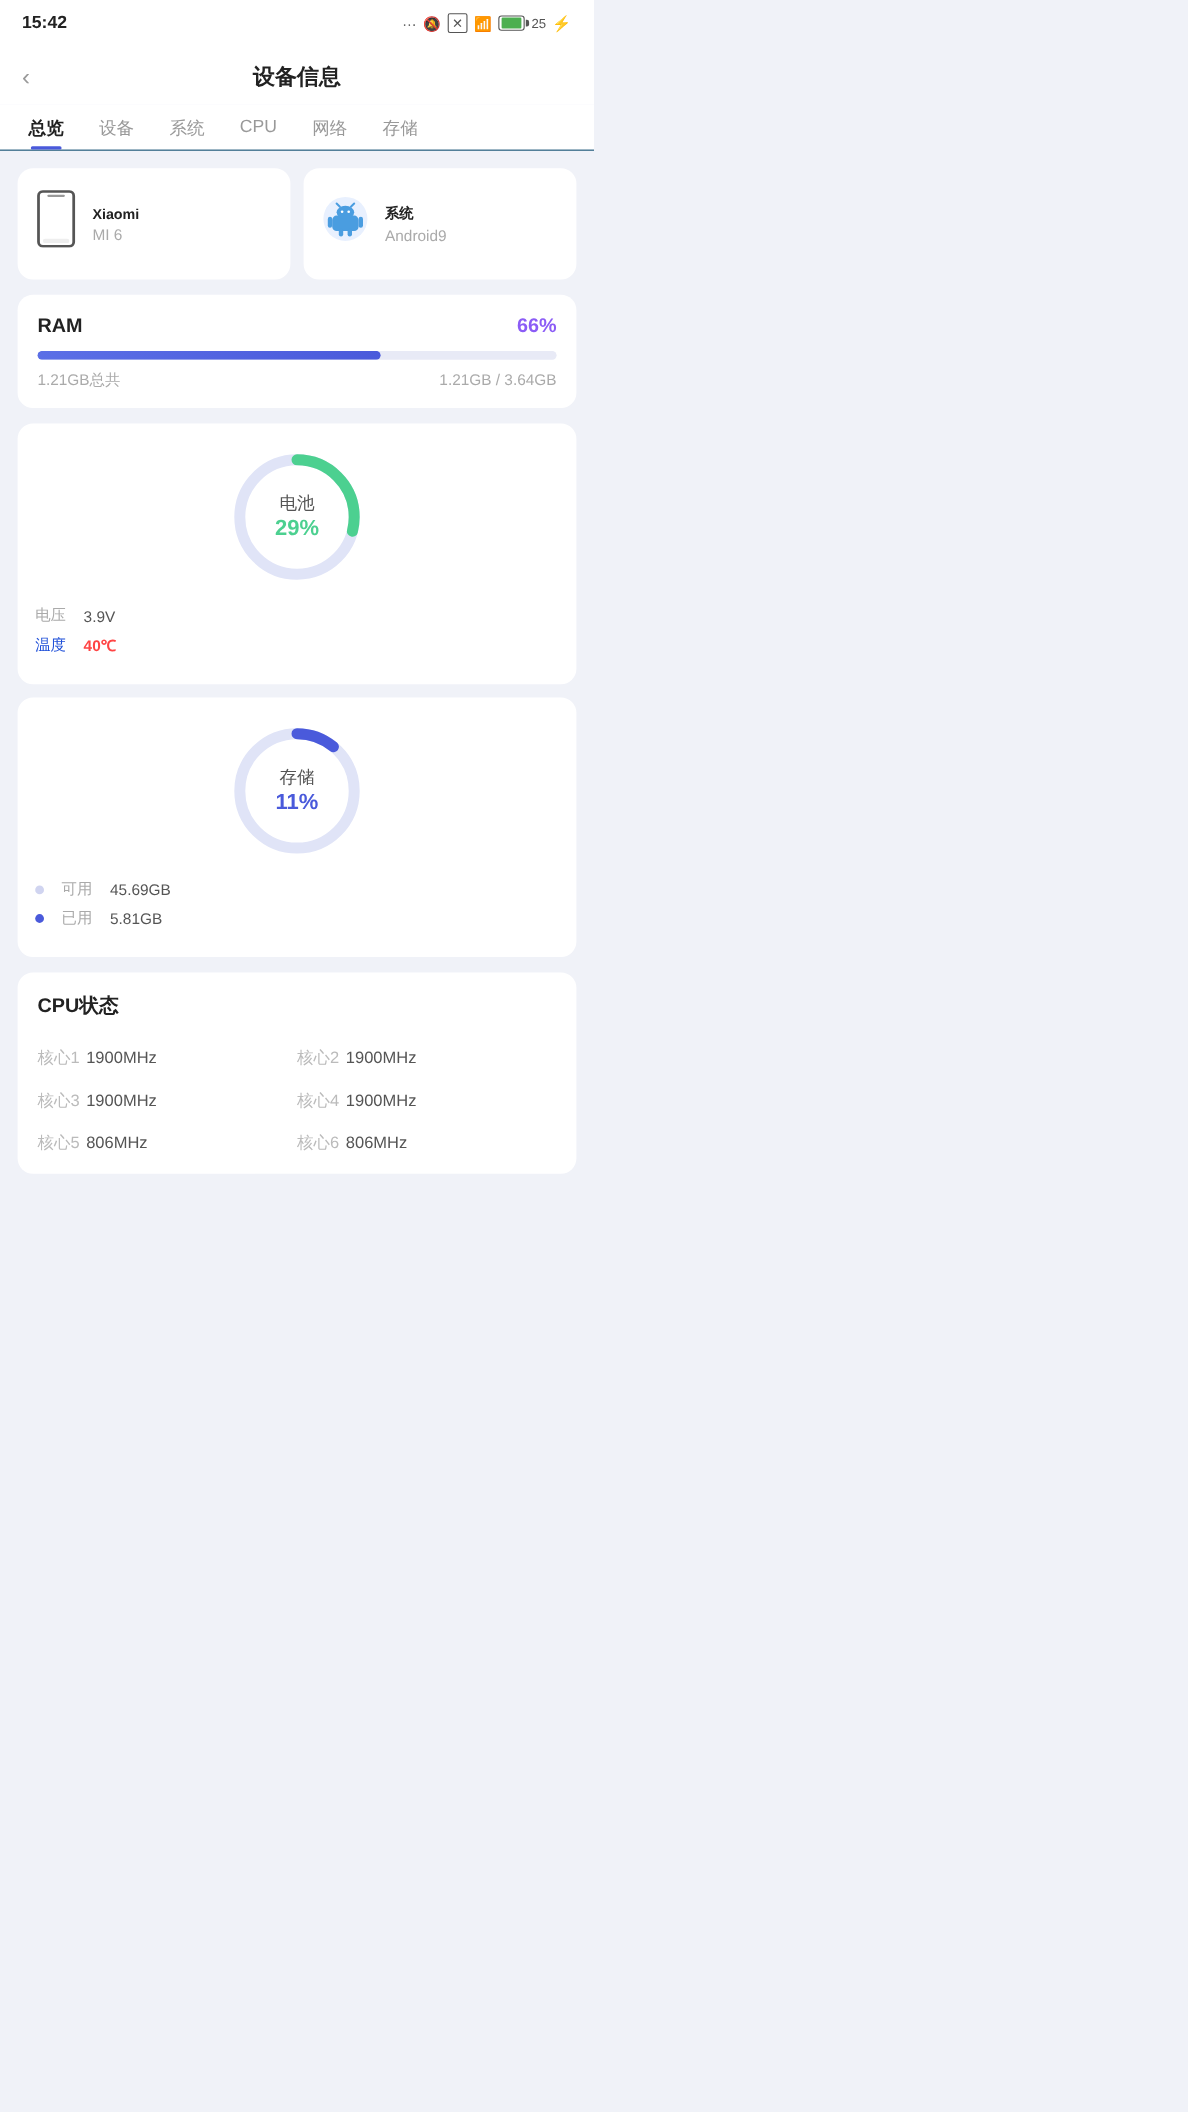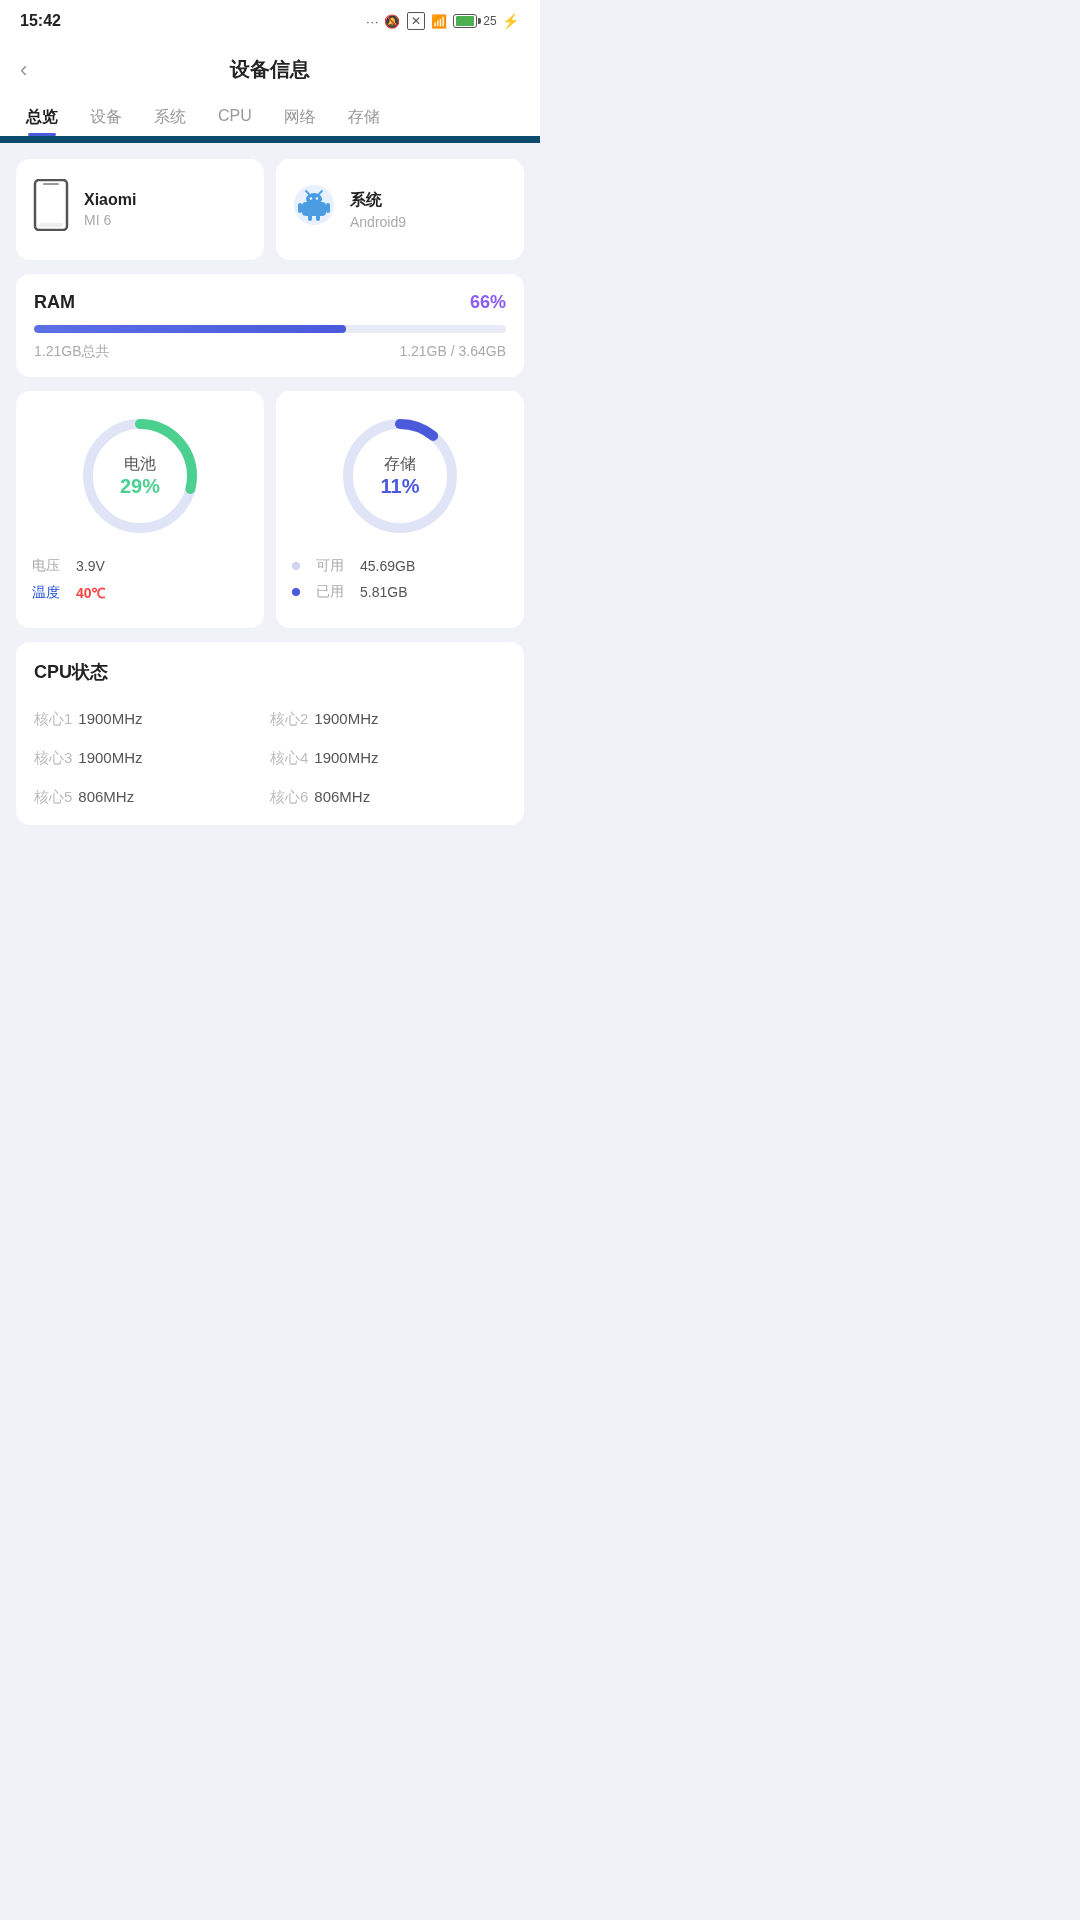--- a/index.html
+++ b/index.html
@@ -83,21 +83,21 @@
       font-size: 20px;
       font-weight: 600;
       color: #222;
     }
 
     
     .tabs {
       background: #fff;
       display: flex;
       padding: 0 10px;
-      border-bottom: 7px solid #0c4a6e;
+      border-bottom: 1px solid #0c4a6e;
     }
     .tab-item {
       padding: 12px 16px 8px;
       font-size: 16px;
       color: #999;
       cursor: pointer;
       position: relative;
       white-space: nowrap;
     }
     .tab-item.active {
@@ -137,21 +137,21 @@
       gap: 14px;
     }
     .device-icon {
       font-size: 36px;
       color: #4a5adb;
     }
     .device-icon.phone {
       color: #555;
     }
     .device-info .name {
-      font-size: 16px;
+      font-size: 13px;
       font-weight: 600;
       color: #222;
     }
     .device-info .sub {
       font-size: 14px;
       color: #aaa;
       margin-top: 3px;
     }
 
     
@@ -196,20 +196,21 @@
       justify-content: space-between;
       font-size: 14px;
       color: #aaa;
     }
 
     
     .bottom-row {
       display: flex;
       gap: 12px;
       margin-bottom: 14px;
+      flex-direction: column;
     }
     .metric-card {
       flex: 1;
       background: #fff;
       border-radius: 14px;
       padding: 20px 16px 18px;
       display: flex;
       flex-direction: column;
       align-items: center;
     }

